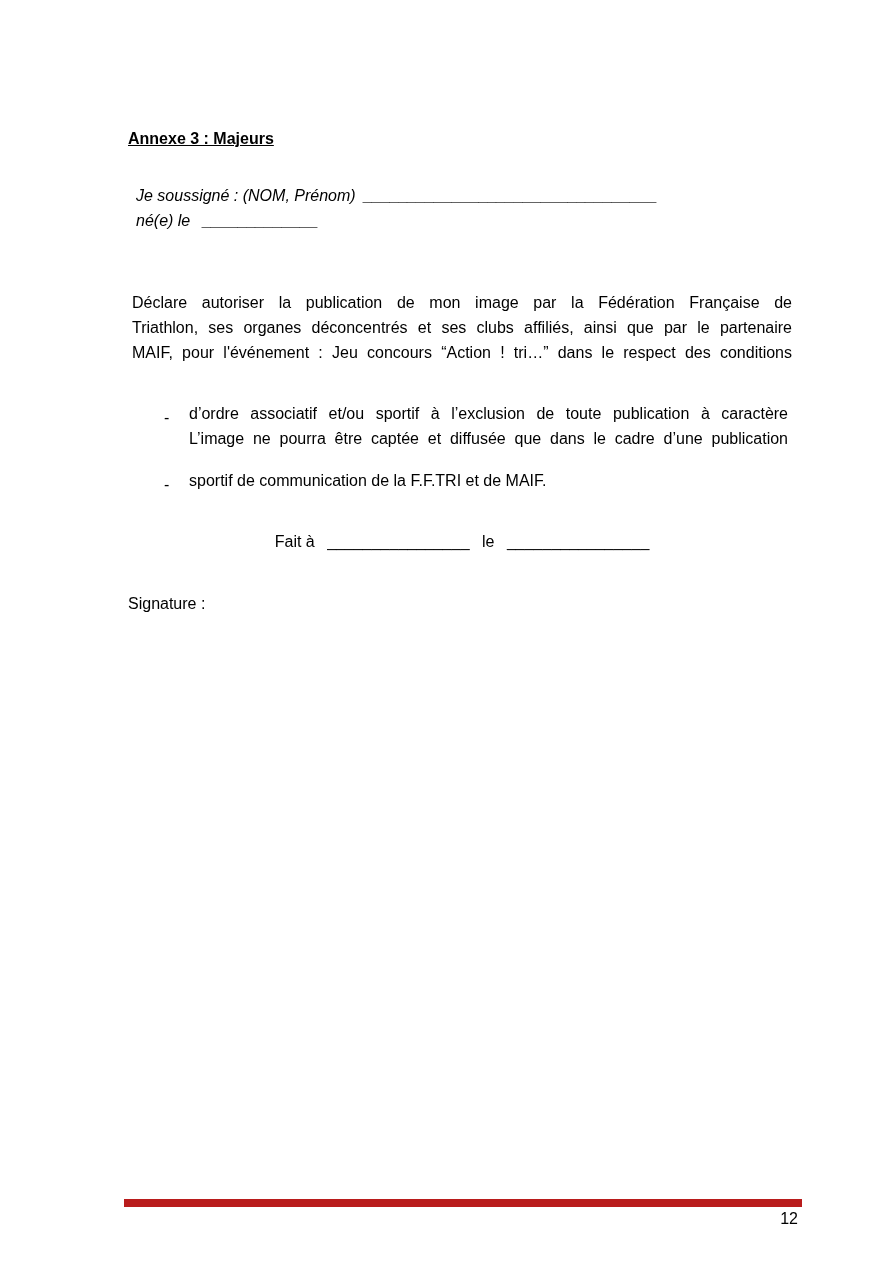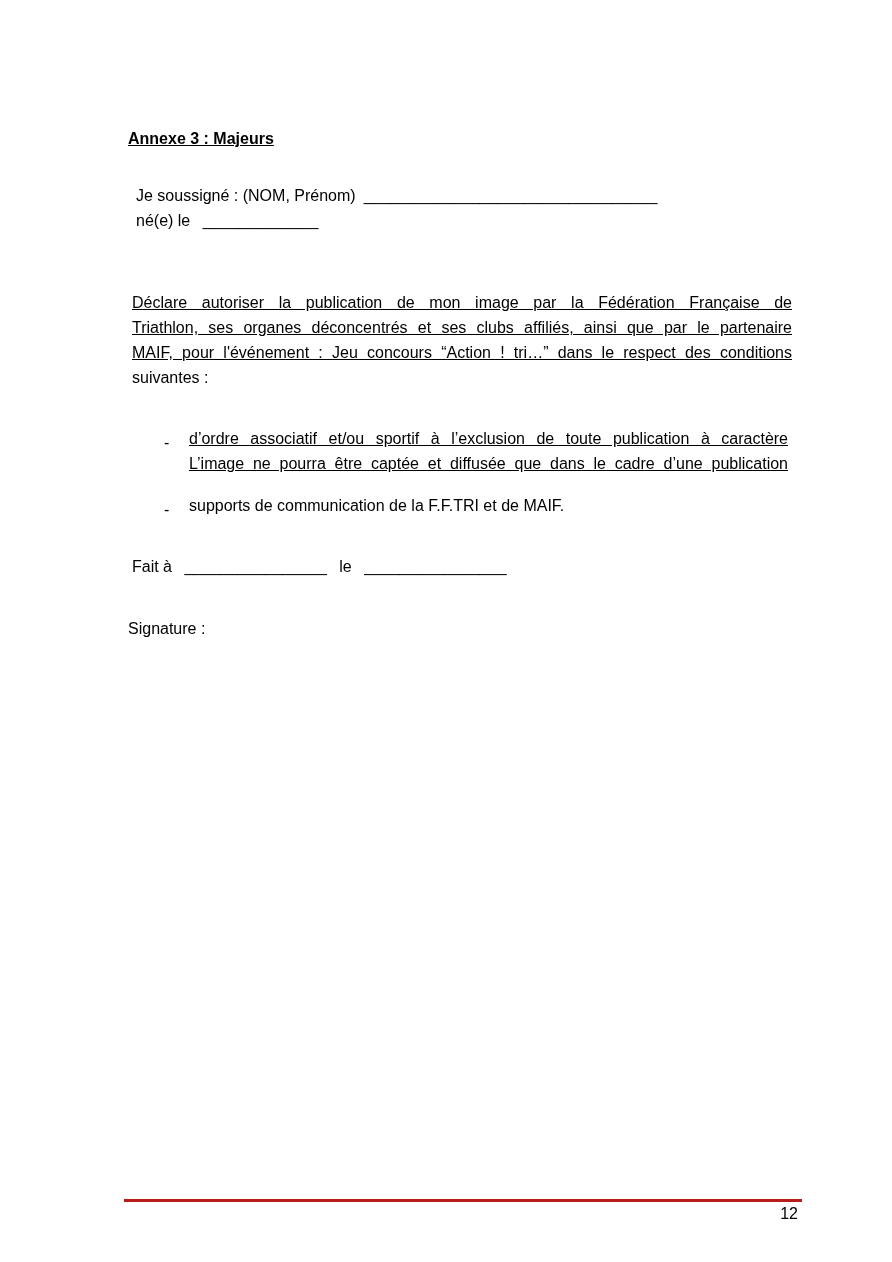--- a/index.html
+++ b/index.html
@@ -19,50 +19,49 @@
     position: absolute;
     left: 108px;
     top: 108px;
     width: 676px;
   }
   .heading {
     font-weight: bold;
     text-decoration: underline;
     font-size: 16px;
   }
-  .identity { margin-top: 36px; }
+  .identity { margin-top: 36px; font-style: italic; }
   .declaration { margin-top: 61px; }
   .jline {
     text-align: justify;
     text-align-last: justify;
     white-space: nowrap;
-    text-decoration: underline;
   }
   .lline { text-align: left; }
   .conditions { }
   .condition {
     position: relative;
     padding-left: 53px;
   }
   .condition-1 { margin-top: 40px; }
   .condition-2 { margin-top: 21px; }
   .condition .marker {
     position: absolute;
     left: 28px;
     top: 0;
   }
-  .execution { margin-top: 40px; }
+  .execution { margin-top: 40px; text-align: center; }
   .signature { margin-top: 41px; }
   .blank { letter-spacing: 0; }
   .footer {
     position: absolute;
     left: 108px;
     top: 1183px;
     width: 678px;
-    border-top: 3px solid #b91c1c;
+    border-top: 8px solid #b91c1c;
   }
   .page-number {
     text-align: right;
     line-height: 21px;
     margin-top: 1px;
     font-size: 16px;
   }
 </style>
 </head>
 <body>
@@ -74,32 +73,31 @@
 
     <div class="identity">
       <div><span>Je soussigné : (NOM, Prénom)</span><span class="blank">_________________________________</span></div>
       <div><span>né(e) le </span><span class="blank">_____________</span></div>
     </div>
 
     <div class="declaration">
       <div class="jline">Déclare autoriser la publication de mon image par la Fédération Française de</div>
       <div class="jline">Triathlon, ses organes déconcentrés et ses clubs affiliés, ainsi que par le partenaire</div>
       <div class="jline">MAIF, pour l'événement : Jeu concours “Action ! tri…” dans le respect des conditions</div>
-      <div class="lline">suivantes :</div>
     </div>
 
     <div class="conditions">
       <div class="condition condition-1">
         <span class="marker">-</span>
         <div class="jline">d’ordre associatif et/ou sportif à l’exclusion de toute publication à caractère</div>
         <div class="jline">L’image ne pourra être captée et diffusée que dans le cadre d’une publication</div>
       </div>
       <div class="condition condition-2">
         <span class="marker">-</span>
-        <div class="lline">supports de communication de la F.F.TRI et de MAIF.</div>
+        <div class="lline">sportif de communication de la F.F.TRI et de MAIF.</div>
       </div>
     </div>
 
     <div class="execution"><span>Fait à </span><span class="blank">________________</span><span> le </span><span class="blank">________________</span></div>
 
     <div class="signature">Signature :</div>
 
   </div>
 
   <div class="footer">

